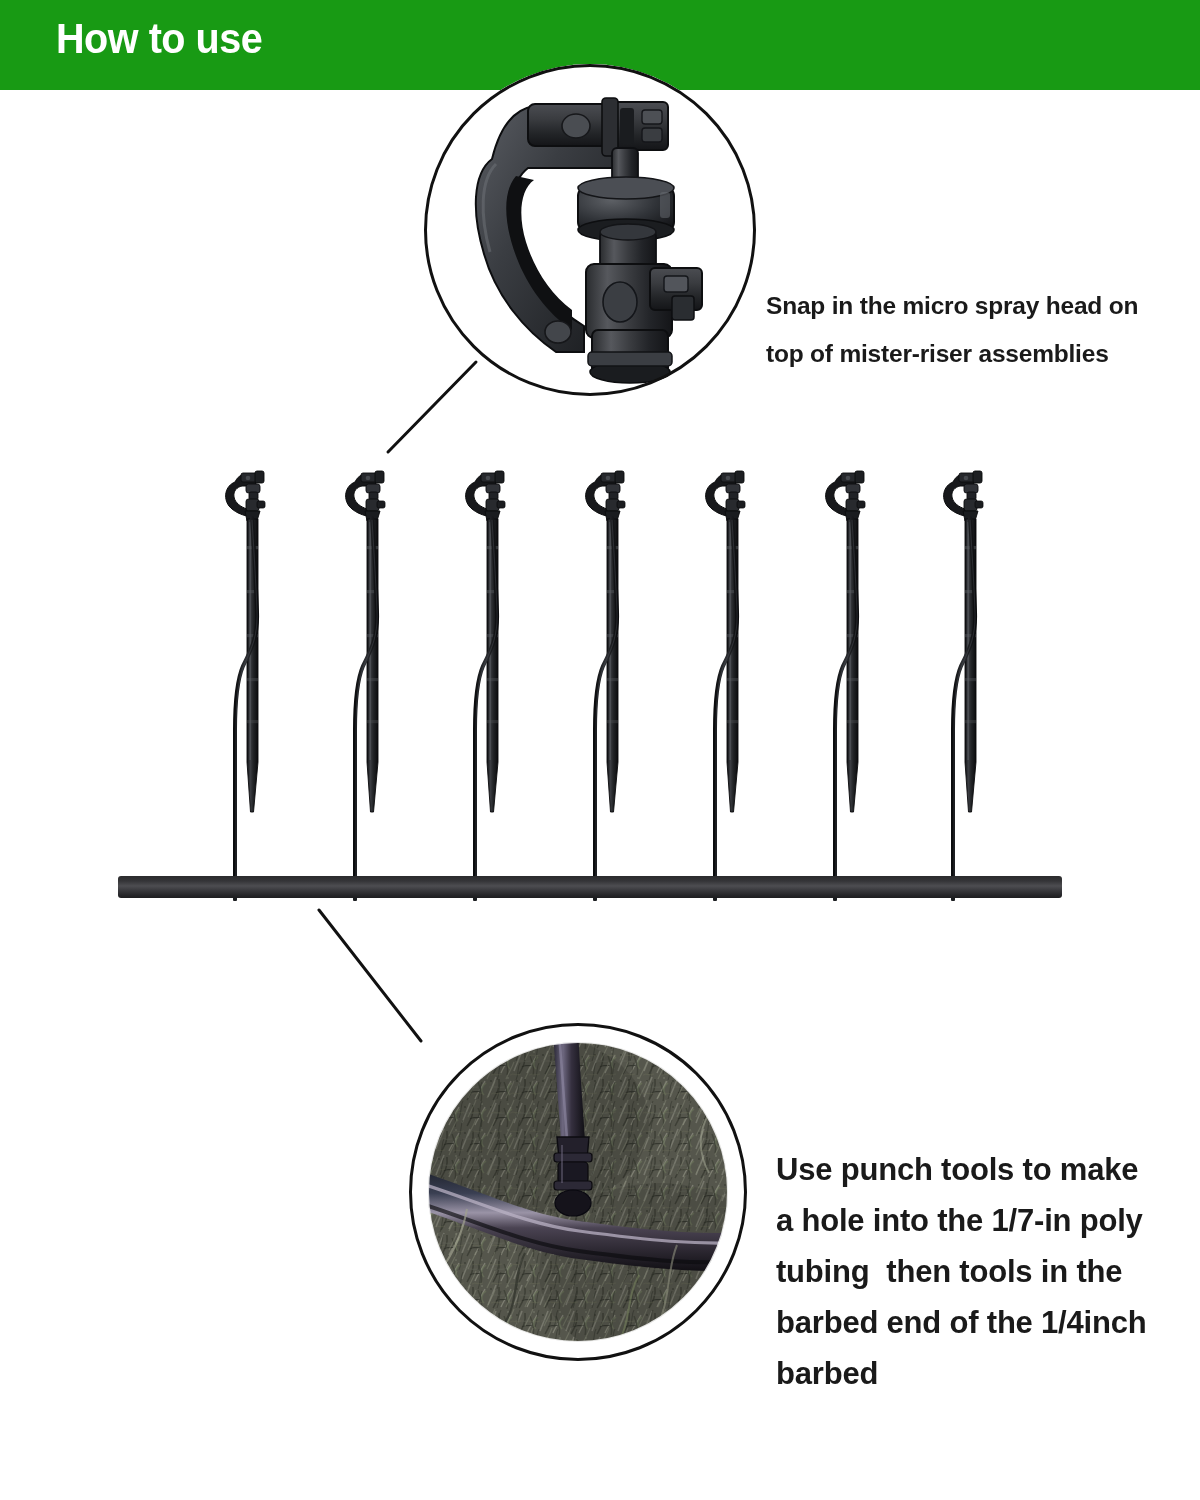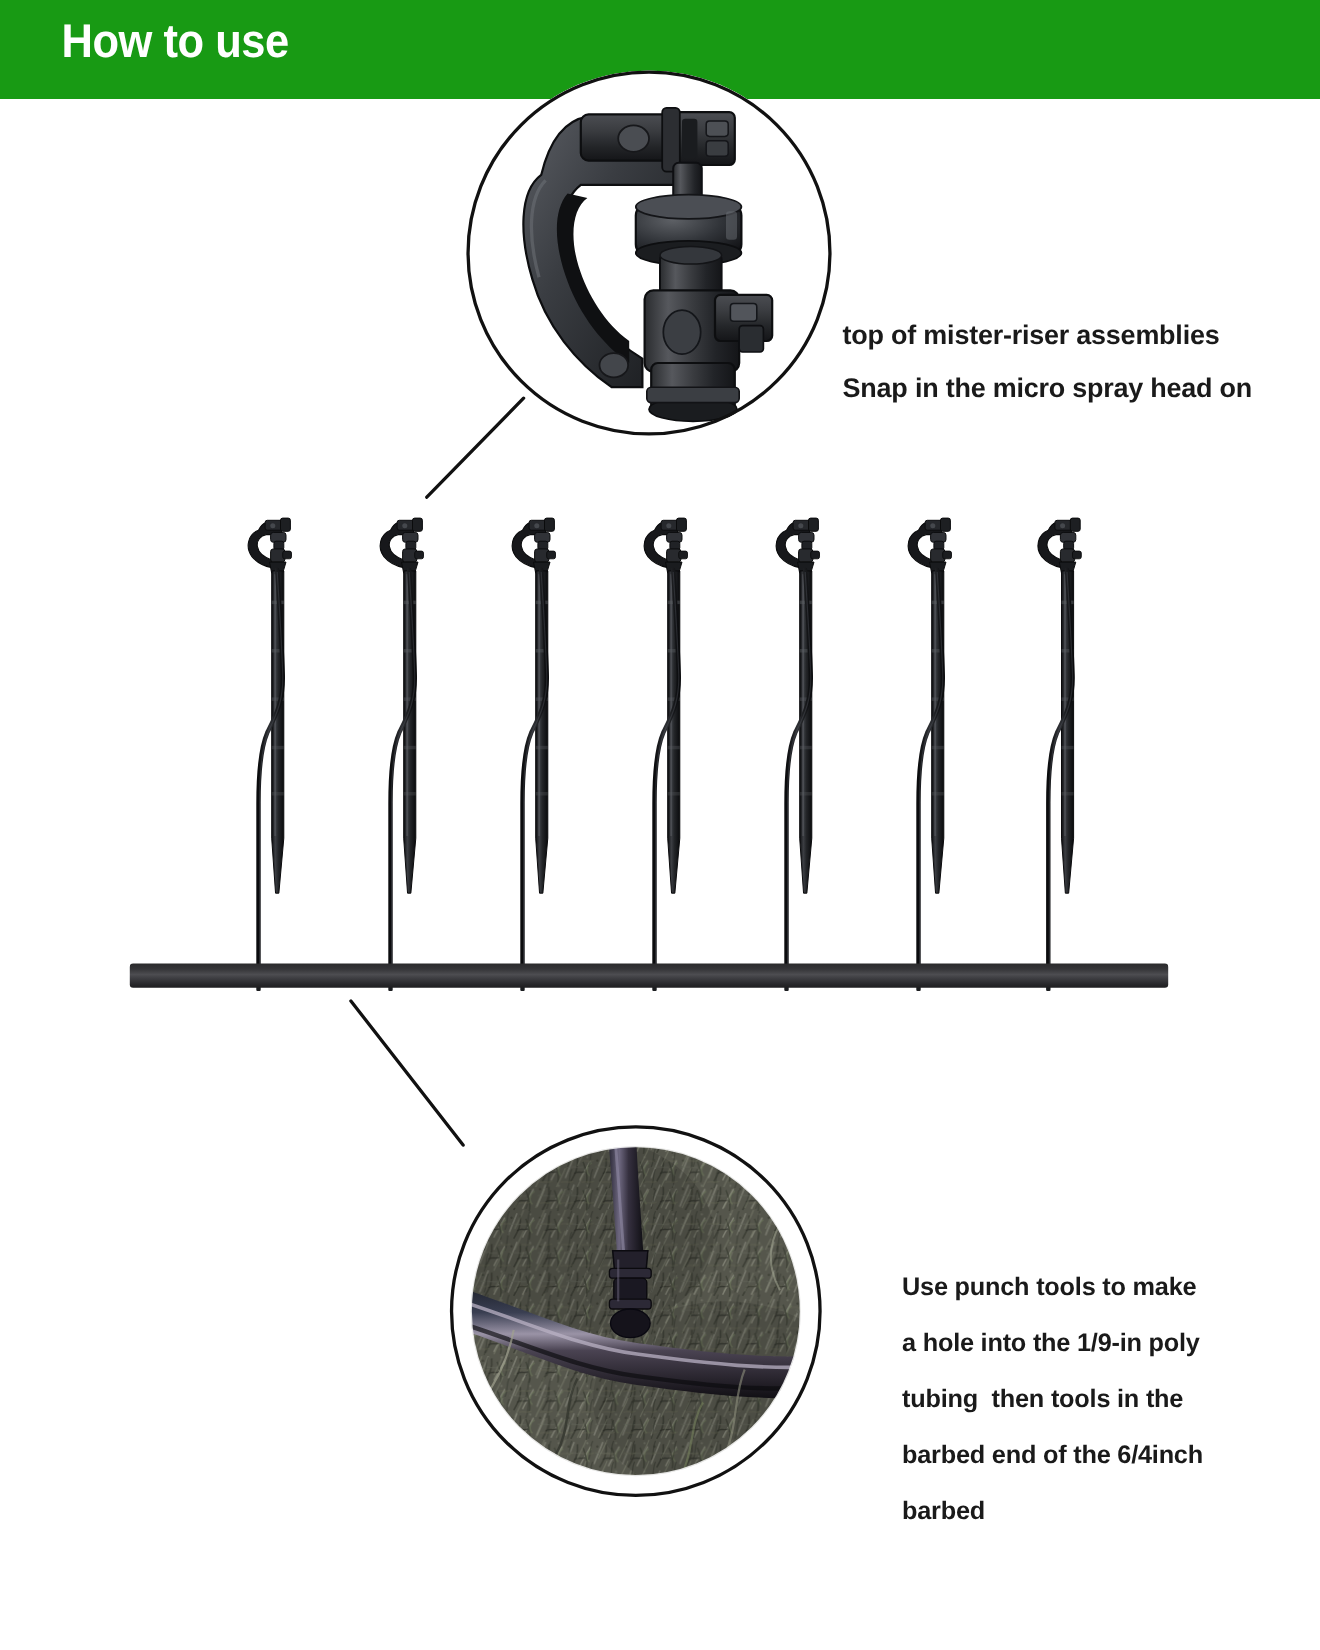--- a/index.html
+++ b/index.html
@@ -80,23 +80,23 @@
     color: #1a1a1a;
     letter-spacing: -0.2px;
   }
   #caption-top {
     left: 766px; top: 282px;
     width: 430px;
     font-size: 24.5px;
     line-height: 48px;
   }
   #caption-bottom {
-    left: 820px; top: 1144px;
+    left: 776px; top: 1144px;
     width: 380px;
-    font-size: 23px;
+    font-size: 31px;
     line-height: 51px;
   }
   .caption .line { display: block; white-space: pre; }
 
   
   #riser-field {
     position: absolute;
     left: 0; top: 440px;
     width: 1200px; height: 470px;
   }
@@ -198,22 +198,22 @@
     <rect x="164" y="288" width="84" height="14" rx="4" fill="#3b3e43" stroke="#121316" stroke-width="1.5"></rect>
   </svg>
 </div>
 <div class="callout-ring" id="spray-head-ring"></div>
 
 <svg class="leader-line" style="left:370px; top:350px;" width="130" height="115">
   <line x1="106" y1="12" x2="18" y2="102" stroke="#111111" stroke-width="3" stroke-linecap="round"></line>
 </svg>
 
 <div class="caption" id="caption-top">
+  <span class="line">Snap in the micro spray head on</span>
   <span class="line">top of mister-riser assemblies</span>
-  <span class="line">Snap in the micro spray head on</span>
 </div>
 
 <div id="riser-field">
   <svg width="1200" height="470" viewBox="0 0 1200 470" style="display:block;">
     <defs>
       <linearGradient id="stakeGrad" x1="0" y1="0" x2="1" y2="0">
         <stop offset="0%" stop-color="#0d0e10"></stop>
         <stop offset="30%" stop-color="#3c3e43"></stop>
         <stop offset="55%" stop-color="#232528"></stop>
         <stop offset="100%" stop-color="#0a0b0d"></stop>
@@ -359,17 +359,17 @@
       <path d="M 210 320 C 222 296 218 272 230 252" stroke="#7b8a60" stroke-width="2" fill="none" opacity="0.5"></path>
     </g>
 
     <circle cx="169" cy="169" r="158" fill="none" stroke="#ffffff" stroke-width="18" opacity="0.85"></circle>
   </svg>
 </div>
 <div class="callout-ring" id="tubing-photo-ring"></div>
 
 <div class="caption" id="caption-bottom">
   <span class="line">Use punch tools to make</span>
-  <span class="line">a hole into the 1/9-in poly</span>
+  <span class="line">a hole into the 1/7-in poly</span>
   <span class="line">tubing  then tools in the</span>
-  <span class="line">barbed end of the 6/4inch</span>
+  <span class="line">barbed end of the 1/4inch</span>
   <span class="line">barbed</span>
 </div>
 
 </body></html>

